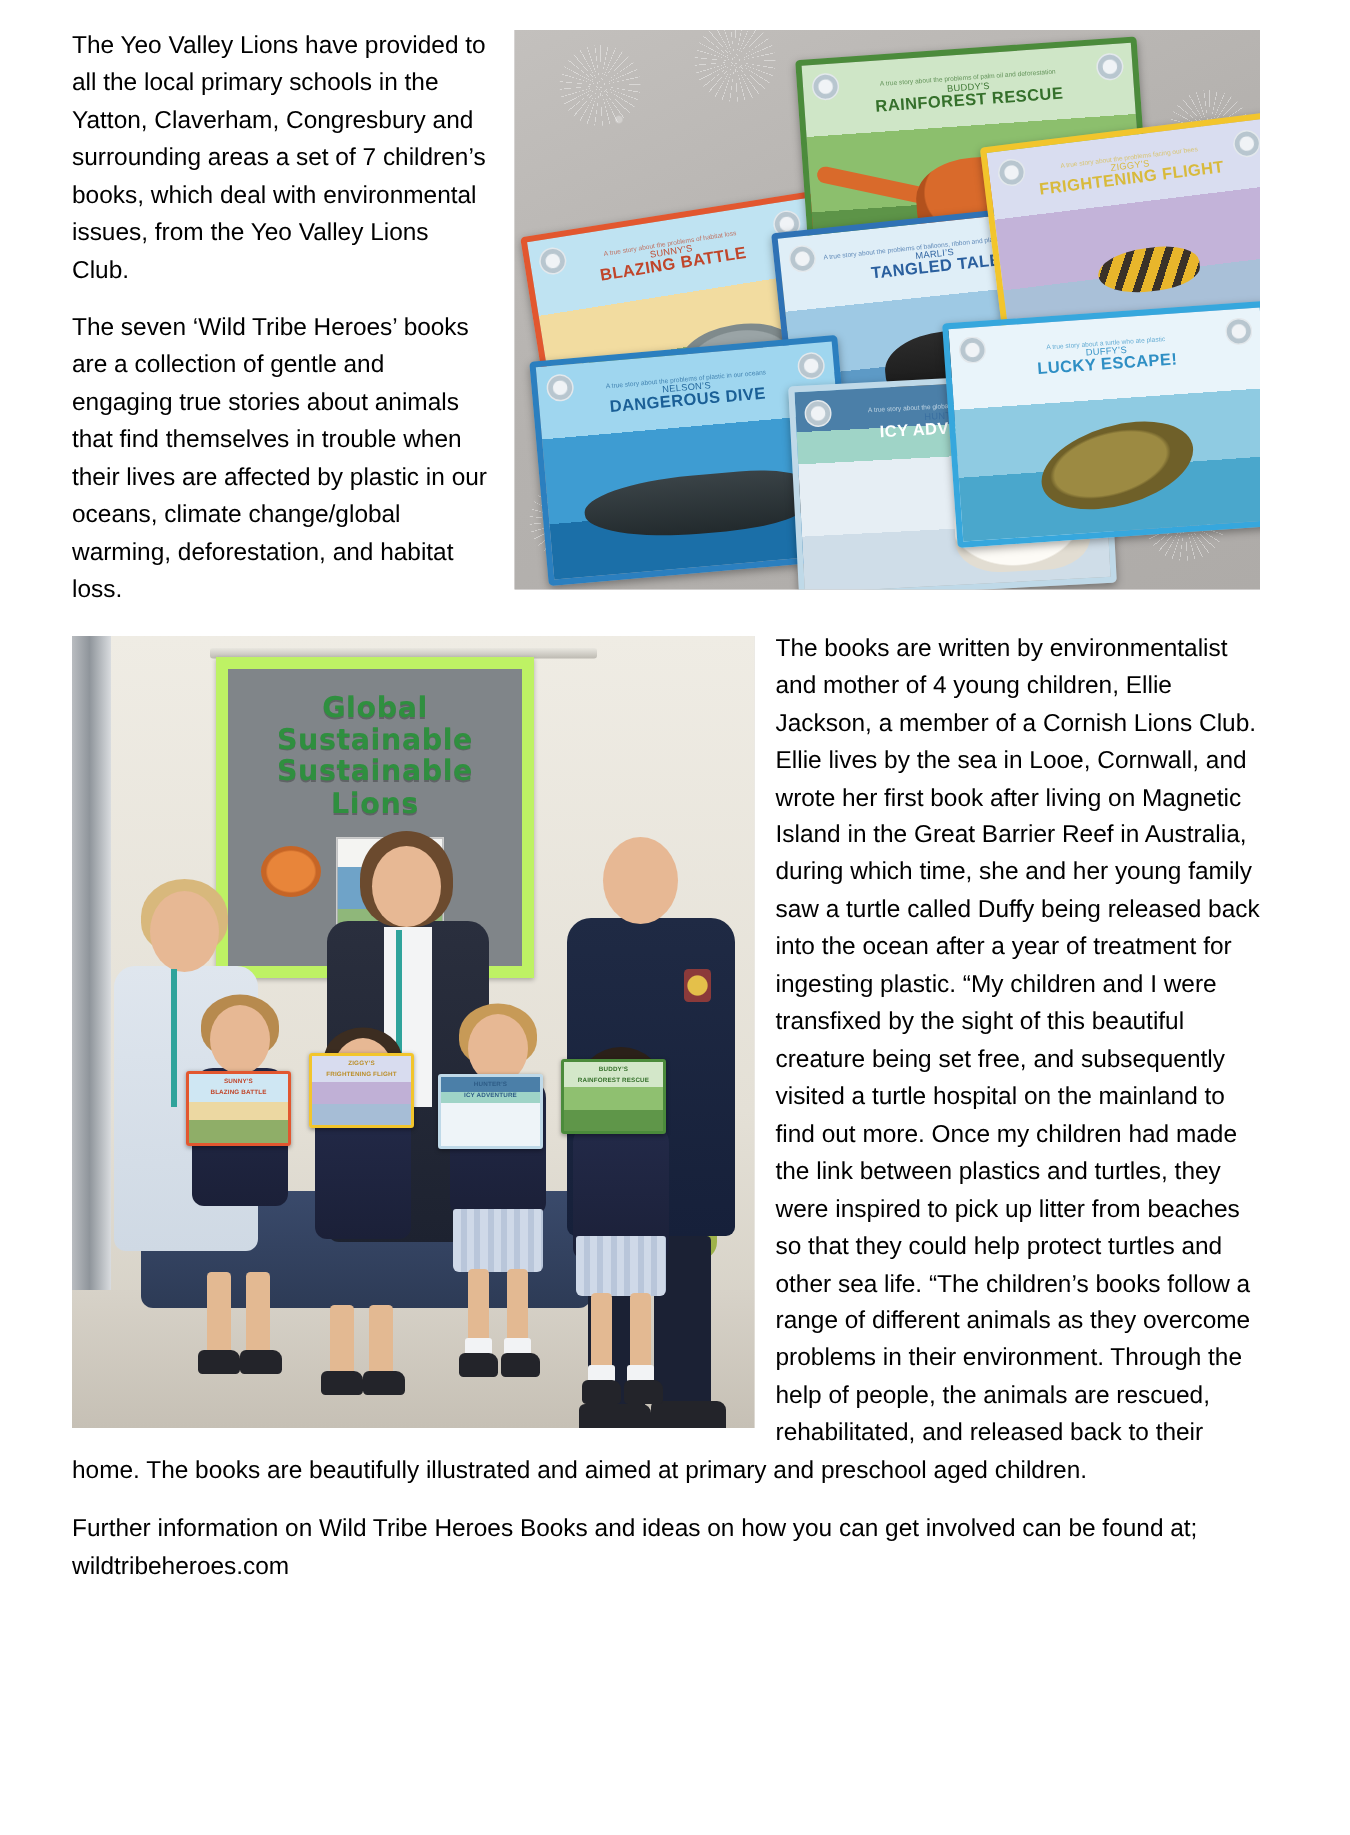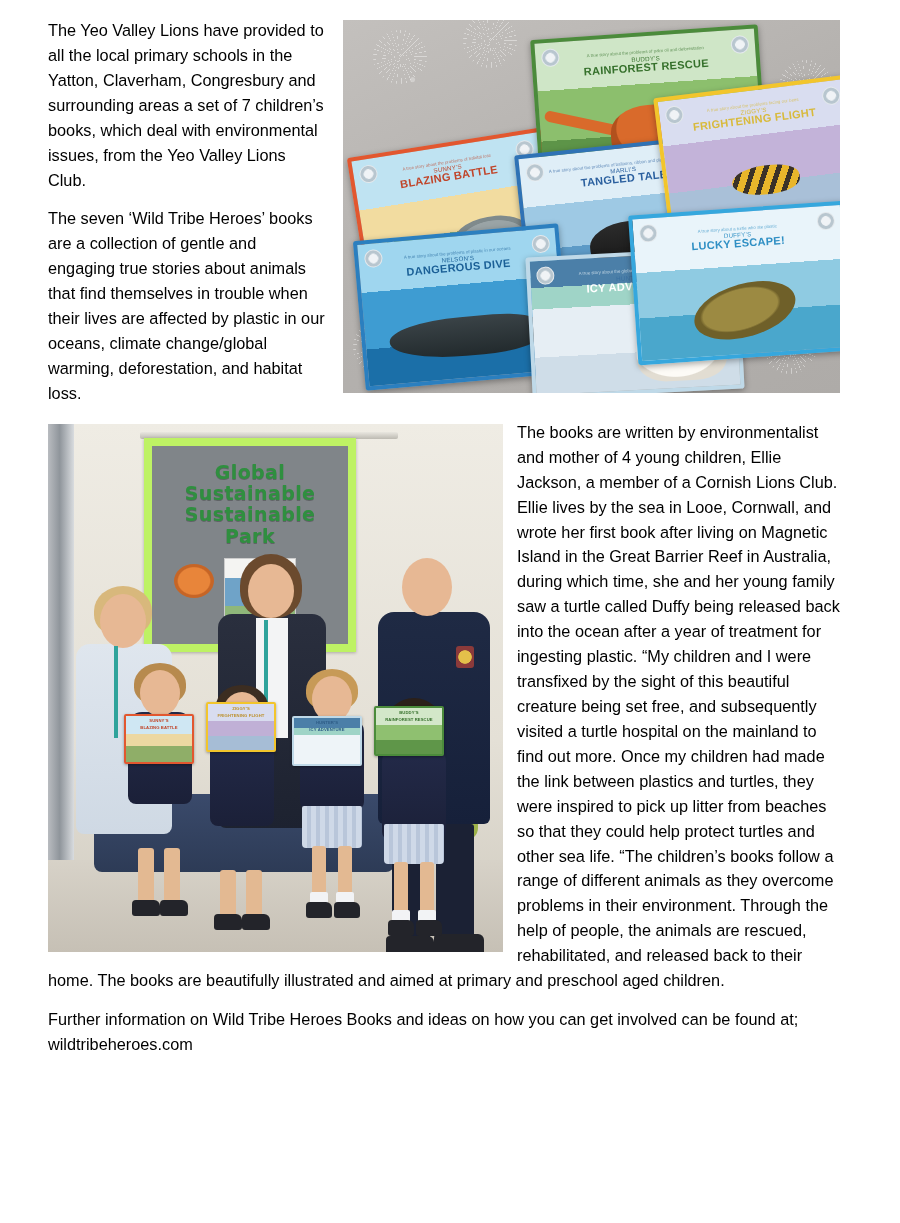--- a/index.html
+++ b/index.html
@@ -393,21 +393,21 @@
     <div class="photo-school">
       <div class="room-wall"></div>
       <div class="door-frame"></div>
       <div class="board-rail"></div>
 
       <div class="display-board">
         <div class="board-inner">
           <div class="board-line">Global</div>
           <div class="board-line">Sustainable</div>
           <div class="board-line">Sustainable</div>
-          <div class="board-line">Park</div>
+          <div class="board-line">Lions</div>
         </div>
       </div>
 
       <div class="pumpkin"></div>
       <div class="poster"></div>
 
       <div class="floor"></div>
       <div class="bench"></div>
       <div class="bin-lid"></div>
       <div class="bin"></div>

